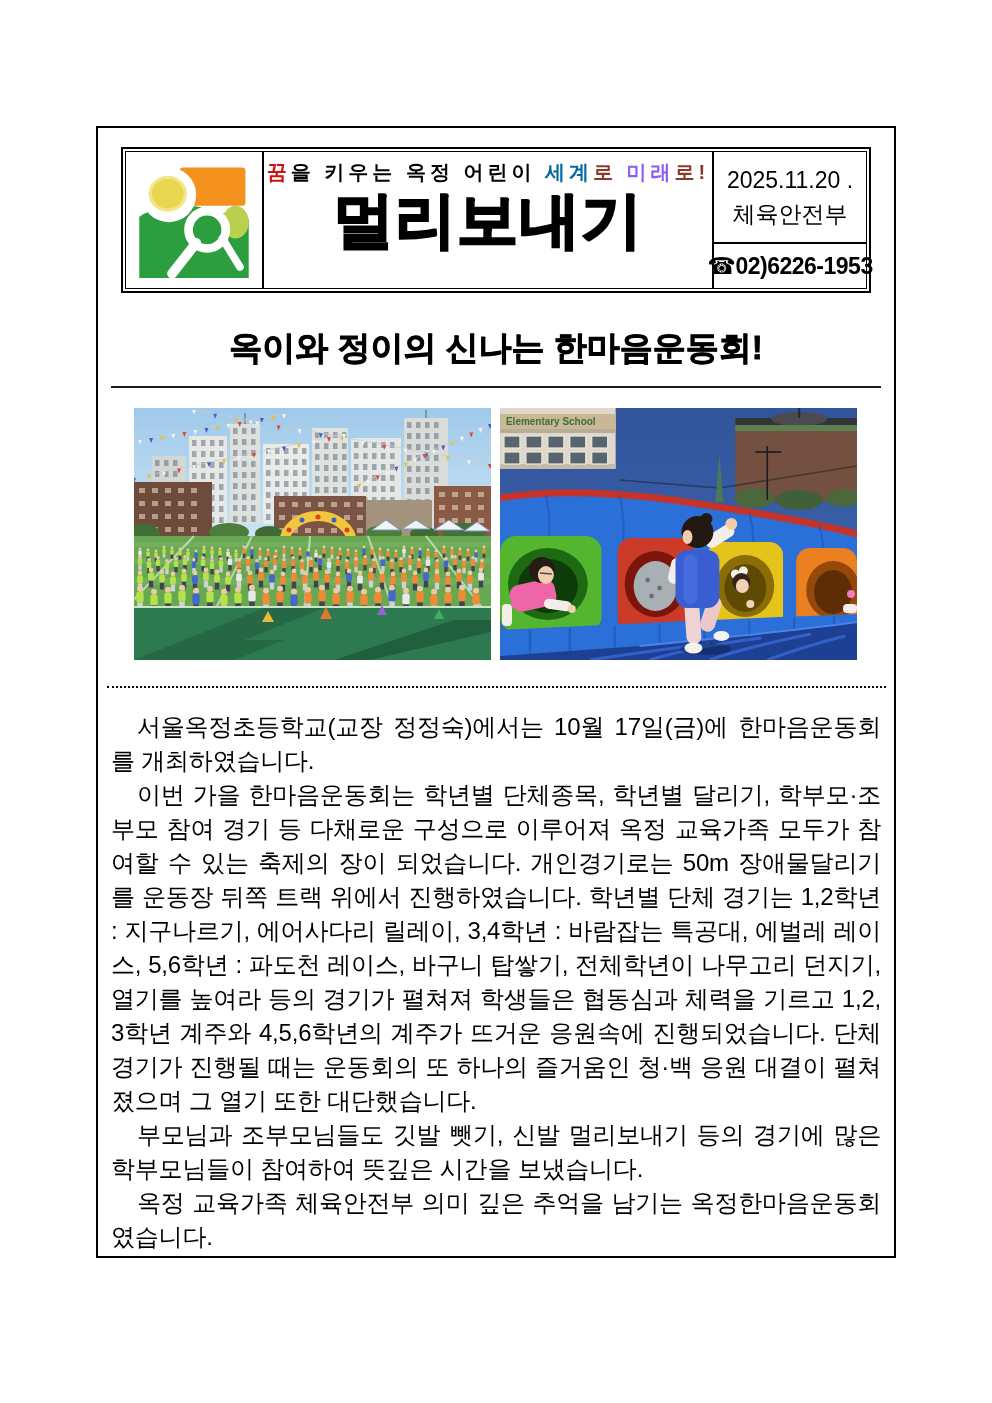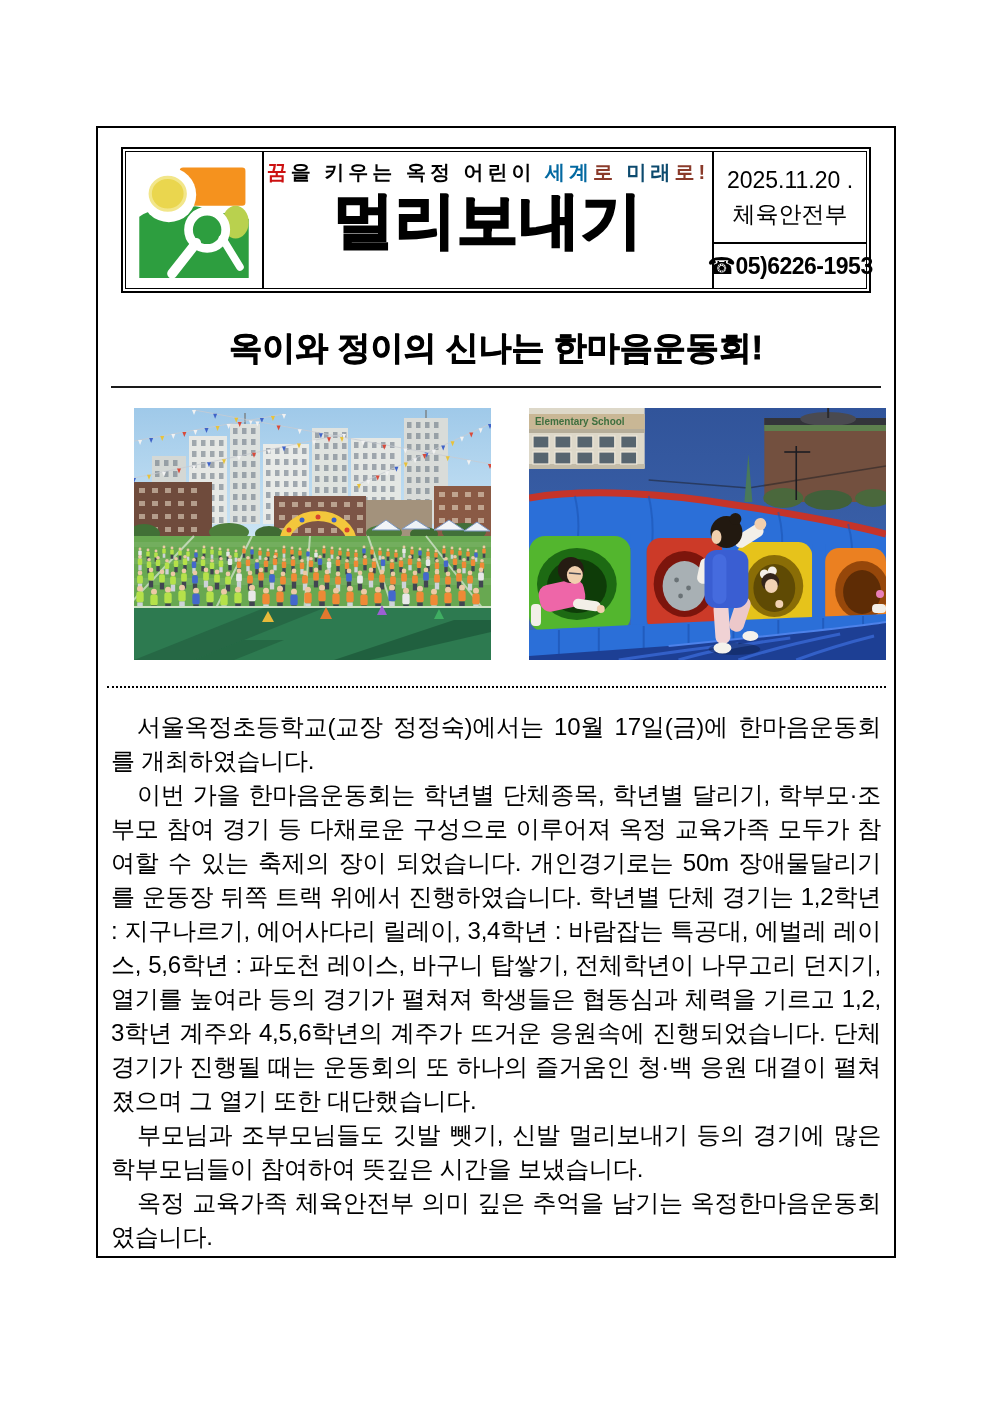--- a/index.html
+++ b/index.html
@@ -14,38 +14,38 @@
   
   .masthead-outer{margin:19px 23px 0 23px;border:2px solid #000;padding:2px;}
   .masthead{border:1px solid #000;display:flex;height:136px;background:#fff;}
   .logo-cell{width:136px;display:flex;align-items:center;justify-content:center;border-right:2px solid #000;}
   .logo{width:110px;height:116px;display:block;}
   .mid-cell{flex:1;text-align:center;padding-top:7px;border-right:2px solid #000;overflow:hidden;}
   .slogan{font-size:20px;font-weight:bold;letter-spacing:4px;white-space:nowrap;}
   .sl-red{color:#cc1111;}
   .sl-blue{color:#0369a1;}
   .sl-dred{color:#8a3a2a;}
-  .sl-green{color:#0c4a6e;}
+  .sl-green{color:#8b5cf6;}
   .nl-title{
     font-size:61px;font-weight:900;letter-spacing:1px;line-height:1.02;margin-top:3px;
     -webkit-text-stroke:2.2px #000;white-space:nowrap;
   }
   .right-cell{width:152px;display:flex;flex-direction:column;}
   .date-cell{
     flex:1;display:flex;flex-direction:column;align-items:center;justify-content:center;
     font-size:23px;line-height:1.5;border-bottom:2px solid #000;
   }
   .phone-cell{
     height:44px;display:flex;align-items:center;justify-content:center;
     font-size:23px;font-weight:bold;letter-spacing:-0.5px;white-space:nowrap;
   }
   
   .headline{margin-top:33px;text-align:center;font-size:33px;font-weight:800;-webkit-text-stroke:0.8px #000;}
   .rule-solid{margin:15px 13px 0 13px;border-top:2px solid #1a1a1a;height:0;}
-  .photos{display:flex;gap:38px;margin:20px 0 0 36px;}
+  .photos{display:flex;gap:9px;margin:20px 0 0 36px;}
   .photo{width:357px;height:252px;display:block;}
   .rule-dotted{margin:26px 8px 0 9px;border-top:2px dotted #000;height:0;}
   .body-text{margin:22px 13px 0 13px;}
   .para{
     font-size:24px;line-height:34px;text-align:justify;text-indent:26px;margin:0;
     word-break:break-all;letter-spacing:-0.2px;
   }
 </style>
 </head>
 <body>
@@ -75,21 +75,21 @@
           <span class="sl-red">꿈</span><span>을 키우는 옥정 어린이 </span><span class="sl-blue">세계</span><span class="sl-dred">로 </span><span class="sl-green">미래</span><span class="sl-dred">로!</span>
         </div>
         <div class="nl-title">멀리보내기</div>
       </div>
 
       <div class="right-cell">
         <div class="date-cell">
           <span>2025.11.20 .</span>
           <span>체육안전부</span>
         </div>
-        <div class="phone-cell">☎05)6226-1953</div>
+        <div class="phone-cell">☎02)6226-1953</div>
       </div>
 
     </div>
   </div>
 
   <div class="headline">옥이와 정이의 신나는 한마음운동회!</div>
   <div class="rule-solid"></div>
 
   <div class="photos">
 

